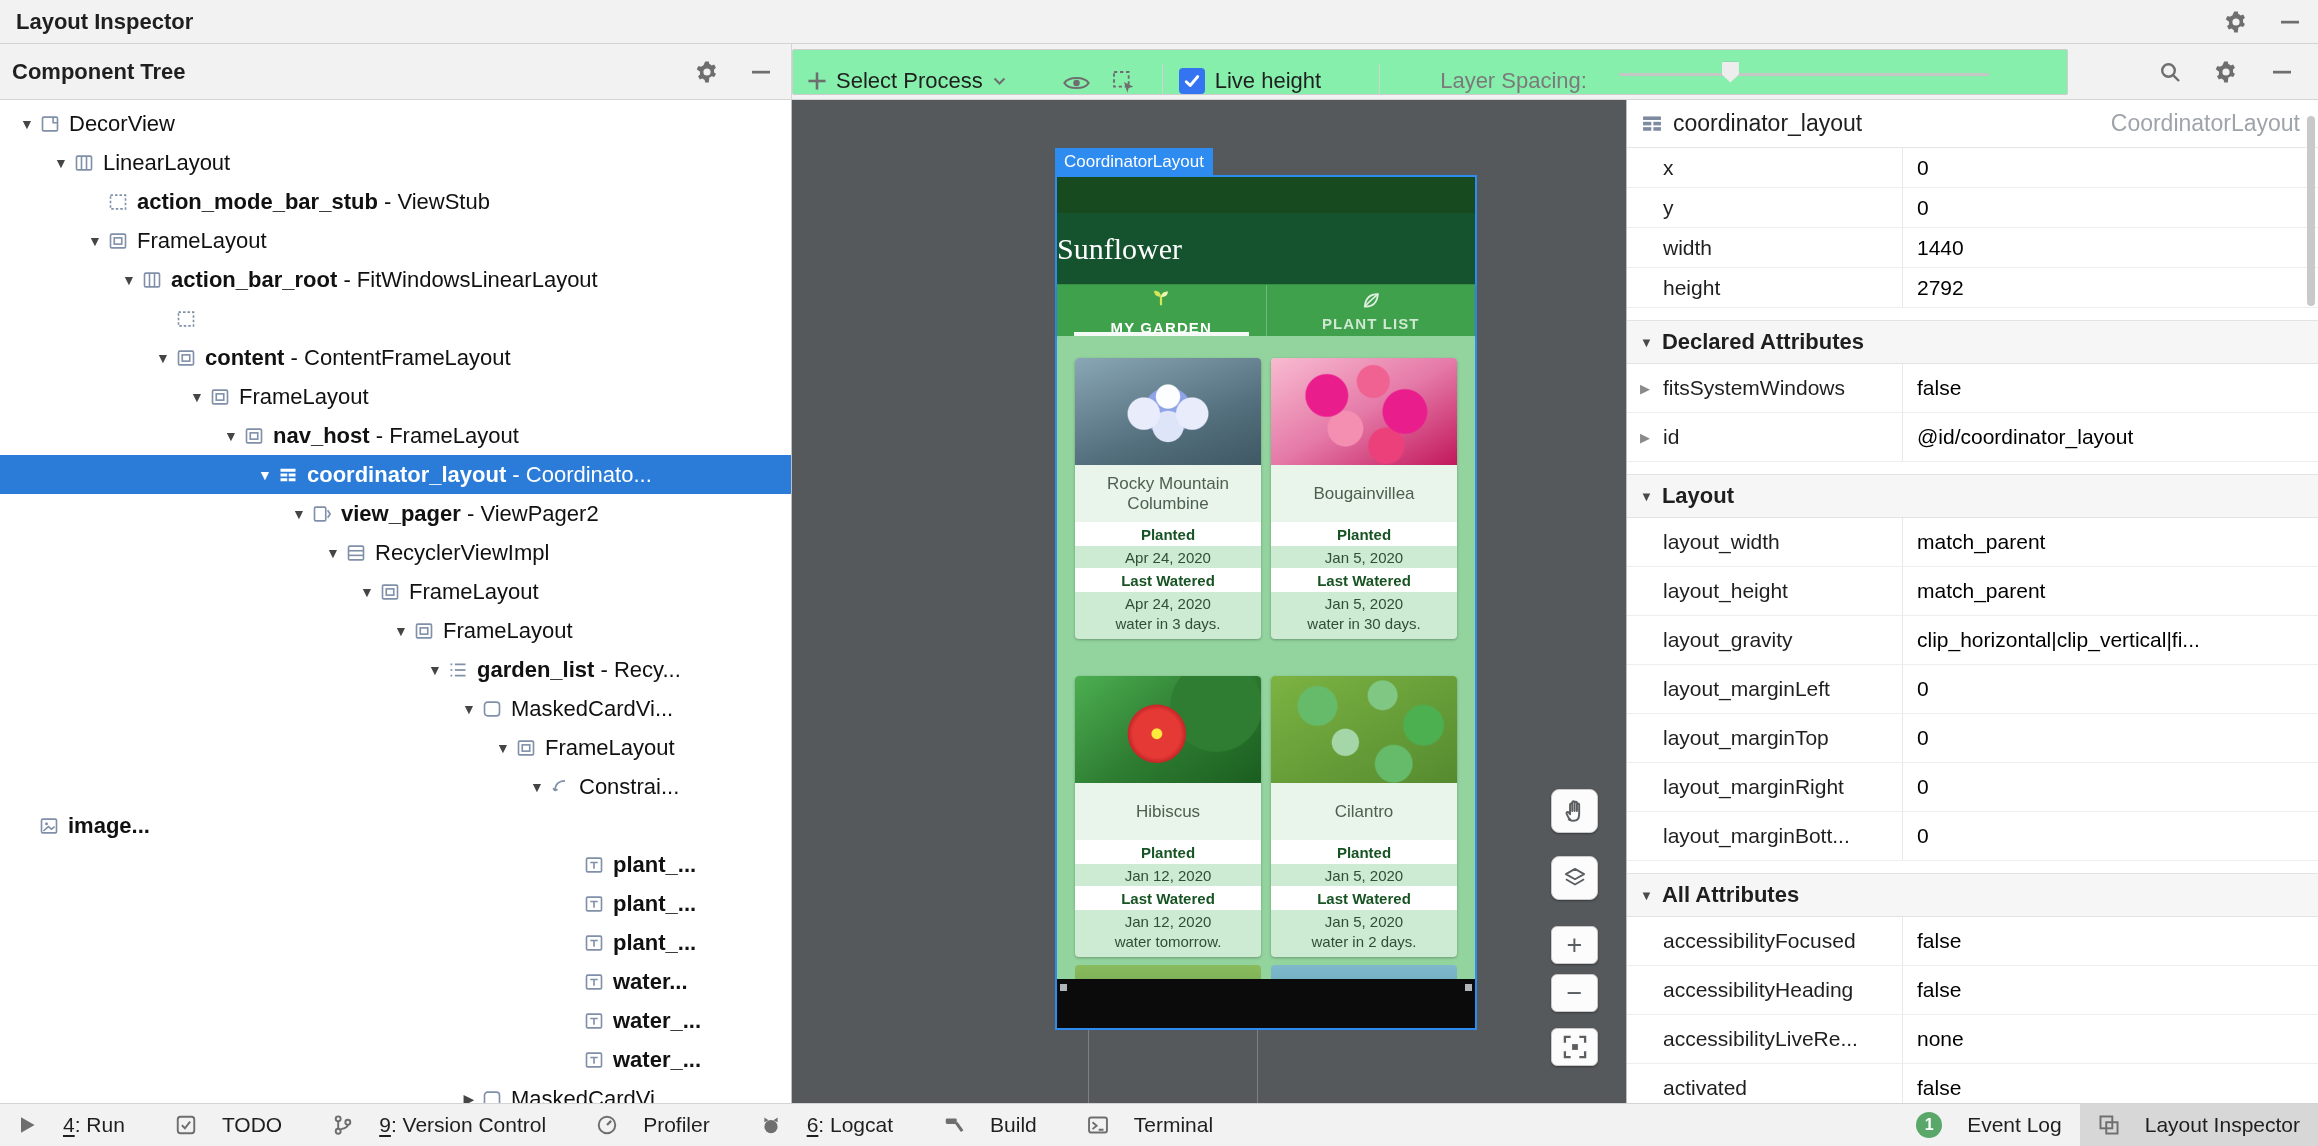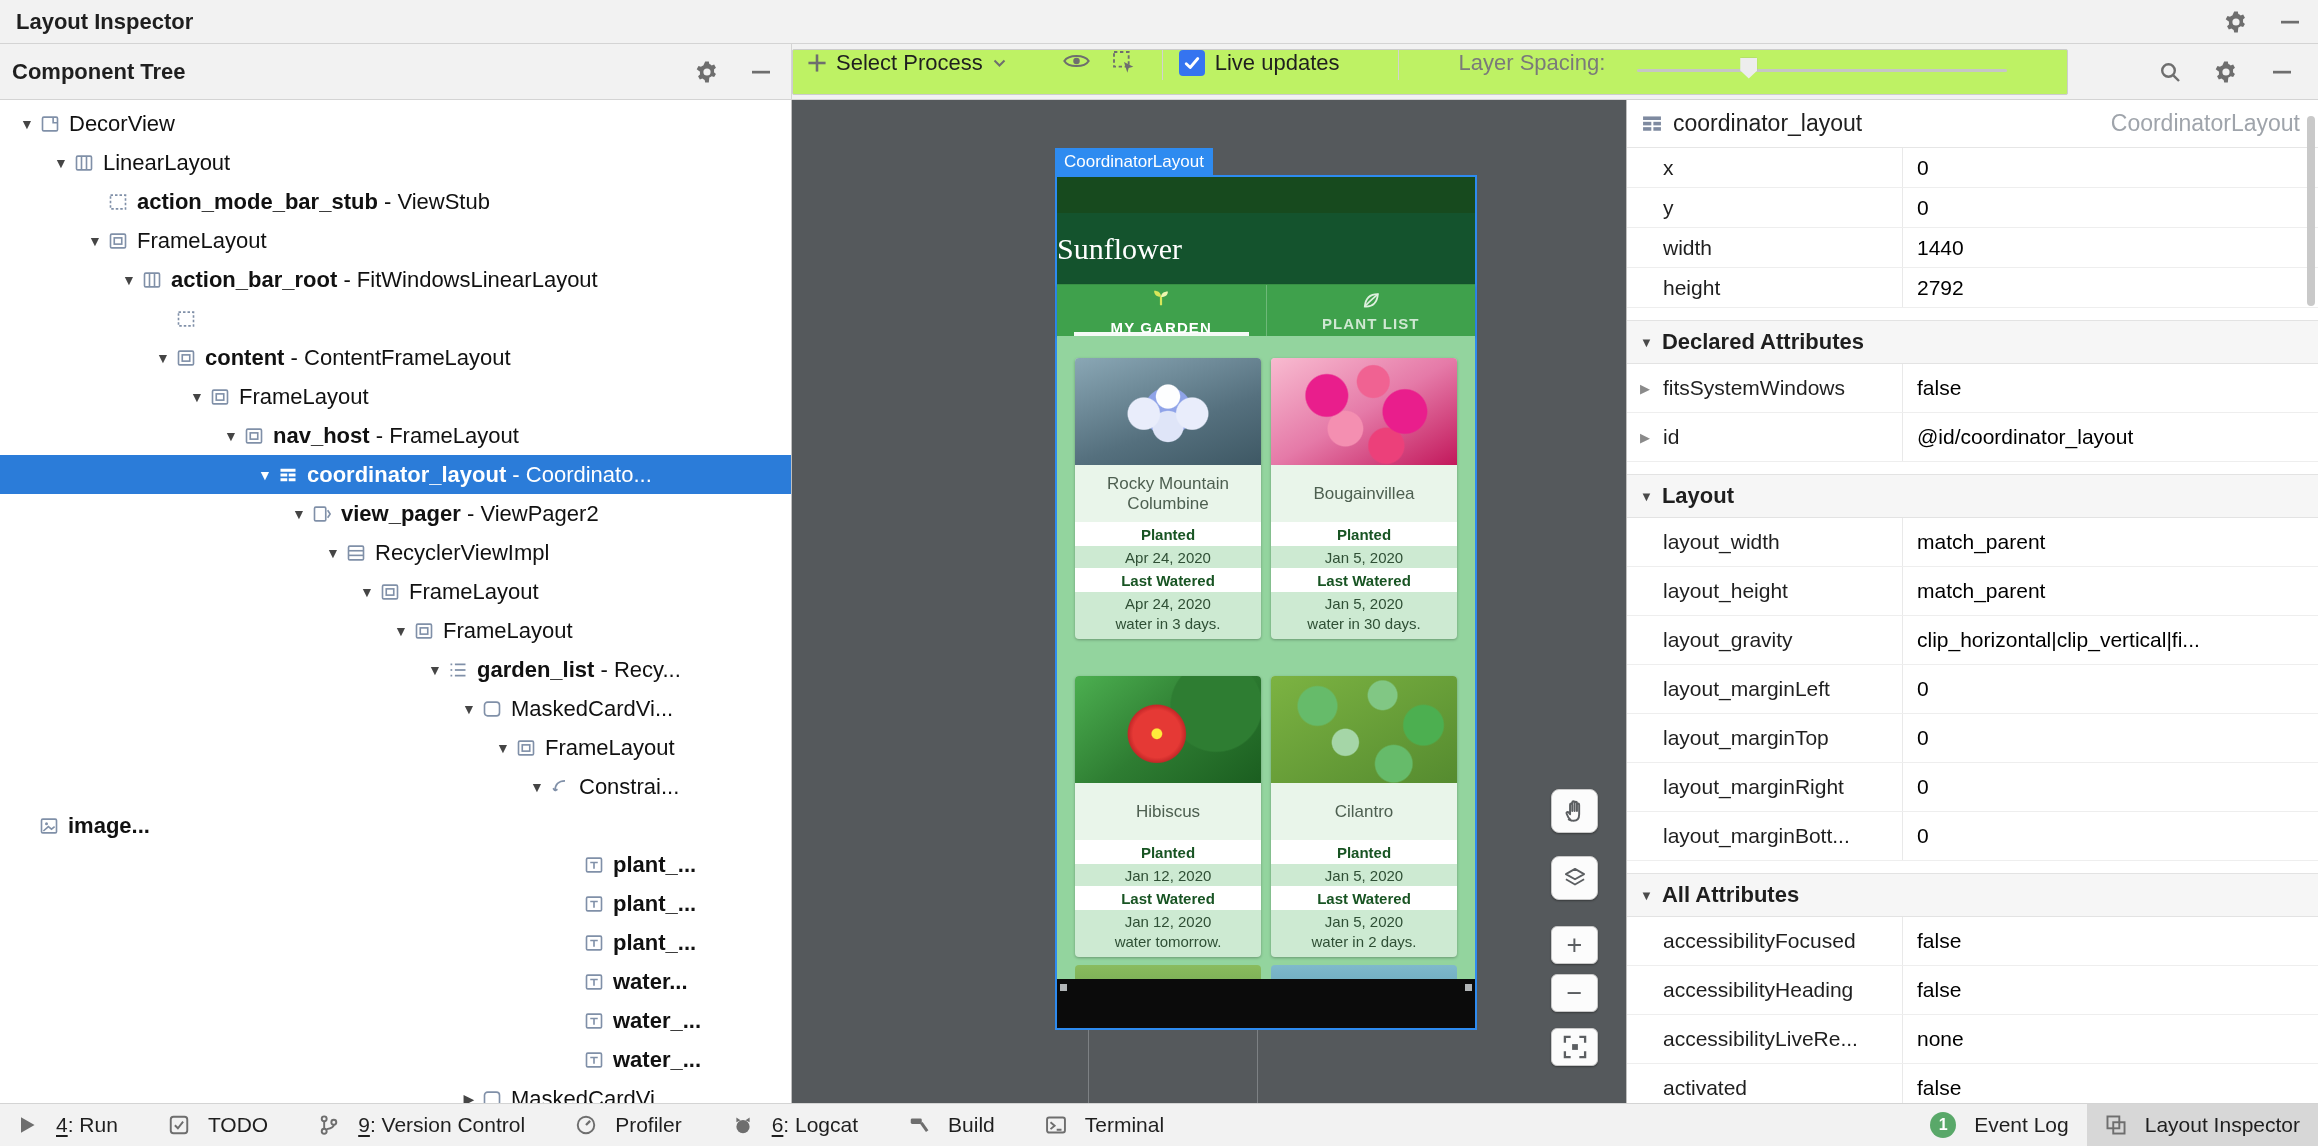--- a/index.html
+++ b/index.html
@@ -14,21 +14,21 @@
   .titlebar { height:44px; flex:none; display:flex; align-items:center; background:#f2f2f2; border-bottom:1px solid #d4d4d4; padding:0 16px; }
   .wtitle { font-weight:bold; font-size:22px; }
   .tbic { width:24px; height:24px; display:inline-block; color:#6e6e6e; flex:none; }
   .titlebar .tbic + .tbic, .ct-header .tbic + .tbic { margin-left:30px; }
 
   
   .headerrow { height:56px; flex:none; display:flex; background:#f2f2f2; border-bottom:1px solid #d4d4d4; }
   .ct-header { width:792px; flex:none; display:flex; align-items:center; padding:0 18px 0 12px; border-right:1px solid #d4d4d4; }
   .ct-title { font-weight:600; font-size:22px; }
   .toolbar { flex:1; position:relative; display:flex; align-items:center; }
-  .tb-group { display:flex; align-items:flex-start; height:46px; width:1276px; border:1px solid #cdcdcd; background:#bef264; padding-left:14px; border-radius:2px; }
+  .tb-group { display:flex; align-items:flex-end; height:46px; width:1276px; border:1px solid #cdcdcd; background:#86efac; padding-left:14px; border-radius:2px; }
   .tb-select { display:flex; align-items:center; gap:9px; font-size:22px; color:#1f1f1f; }
   .tbic.sm { width:20px; height:20px; }
   .tbic.xs { width:15px; height:10px; }
   .eye { margin-left:56px; width:27px; height:22px; }
   .pick { margin-left:22px; }
   .vsep { width:1px; height:30px; background:#d2d2d2; margin-left:26px; flex:none; }
   .vsep.sep2 { margin-left:58px; }
   .checkbox { margin-left:16px; width:26px; height:26px; background:#3574f0; border-radius:4px; display:inline-flex; align-items:center; justify-content:center; flex:none; }
   .chk { width:18px; height:18px; }
   .cblbl { margin-left:10px; font-size:22px; }
@@ -126,21 +126,21 @@
   .nm { width:239px; flex:none; display:flex; align-items:center; color:#1f1f1f; overflow:hidden; white-space:nowrap; }
   .vl { flex:1; display:flex; align-items:center; padding-left:14px; border-left:1px solid #e9e9e9; color:#000; overflow:hidden; white-space:nowrap; }
   .psection { height:44px; margin-top:12px; background:#f6f6f6; border-top:1px solid #e3e3e3; border-bottom:1px solid #e3e3e3; display:flex; align-items:center; padding-left:13px; gap:9px; }
   .ptitle { font-weight:bold; font-size:22px; }
   .sarrow { font-size:13px; color:#4a4a4a; }
   .pscroll { position:absolute; right:3px; top:16px; width:8px; height:190px; border-radius:4px; background:#c9c9c9; }
 
   
   .statusbar { height:43px; flex:none; border-top:1px solid #d4d4d4; background:#f2f2f2; display:flex; align-items:stretch; font-size:21px; }
   .sb-left { display:flex; align-items:center; gap:50px; padding-left:16px; }
-  .sb-item { display:flex; align-items:center; gap:18px; }
+  .sb-item { display:flex; align-items:center; gap:25px; }
   .sic { width:22px; height:22px; color:#6e6e6e; flex:none; display:inline-block; }
   .sb-right { margin-left:auto; display:flex; align-items:stretch; }
   .sb-right .sb-item { padding:0 18px; }
   .sb-item.active { background:#d7d7d7; }
   .badge { width:26px; height:26px; border-radius:50%; background:#59a869; color:#fff; font-size:16px; font-weight:bold; display:inline-flex; align-items:center; justify-content:center; flex:none; }
 </style>
 </head>
 <body>
 
 <div id="app">
@@ -204,21 +204,21 @@
             </svg>
           </span>
         <span class="vsep"></span>
         <span class="checkbox">
             <span class="chk">
               <svg viewBox="0 0 14 14" fill="none" stroke="#fff" stroke-width="2.2" stroke-linecap="round" stroke-linejoin="round">
                 <path d="M2.5 7.5 L5.6 10.5 L11.5 3.5"></path>
               </svg>
             </span>
           </span>
-        <span class="cblbl">Live updates</span>
+        <span class="cblbl">Live height</span>
         <span class="vsep sep2"></span>
         <span class="lslbl">Layer Spacing:</span>
         <div class="slider">
           <div class="track"></div>
           <div class="handle" style="left: 30%;"></div>
         </div>
       </div>
       <div class="tb-right">
         <span class="tbic">
             <svg viewBox="0 0 16 16" fill="none" stroke="currentColor" stroke-width="1.6">

